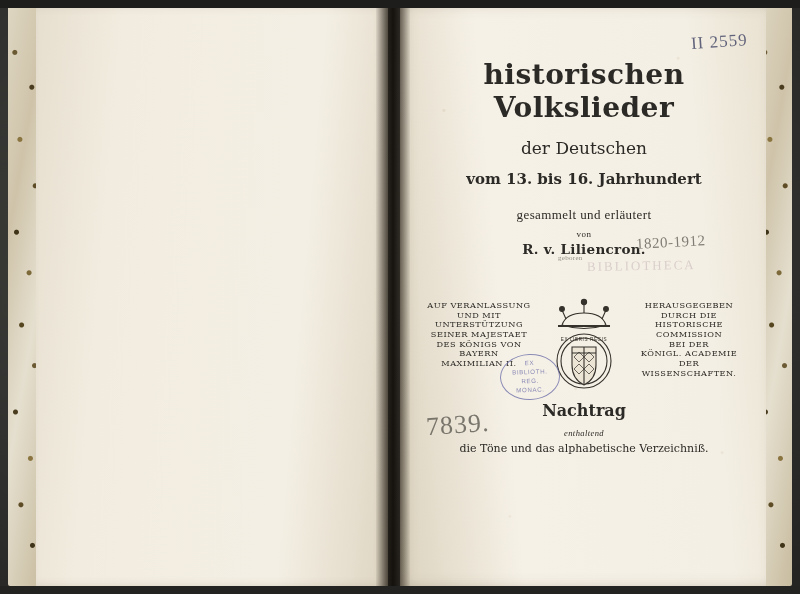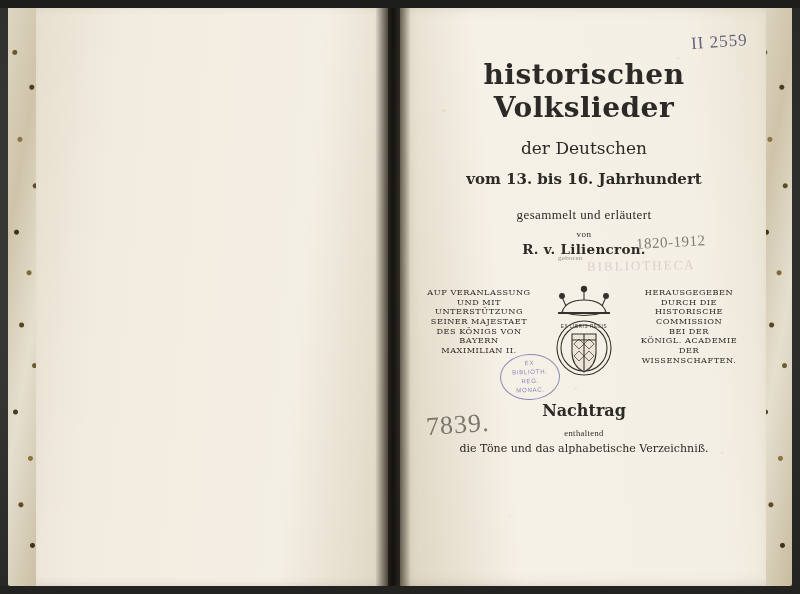--- a/index.html
+++ b/index.html
@@ -221,21 +221,21 @@
     color: #b9a7ad;
     opacity: 0.45;
     transform: rotate(-1deg);
   }
 
   
   .imprint {
     position: absolute;
     left: 22px;
     right: 20px;
-    top: 282px;
+    top: 295px;
     display: flex;
     justify-content: space-between;
     align-items: flex-start;
   }
   .col {
     width: 118px;
     font-size: 8.2px;
     line-height: 1.62;
     letter-spacing: 0.5px;
     text-align: center;
@@ -263,20 +263,21 @@
   .t-nachtrag {
     font-size: 16px;
     font-weight: 700;
     font-family: "DejaVu Serif", serif;
     margin-bottom: 7px;
   }
   .t-enth {
     font-size: 8.5px;
     letter-spacing: 0.4px;
     margin-bottom: 5px;
+    font-style: italic;
   }
   .t-toene {
     font-size: 11px;
     font-family: "DejaVu Serif", serif;
   }
 
   .colophon {
     position: absolute;
     left: 22px;
     right: 20px;

